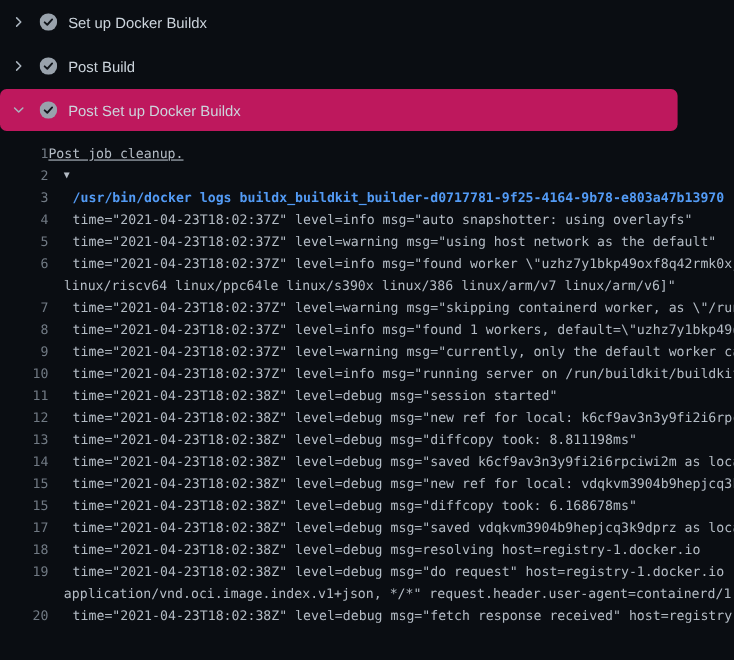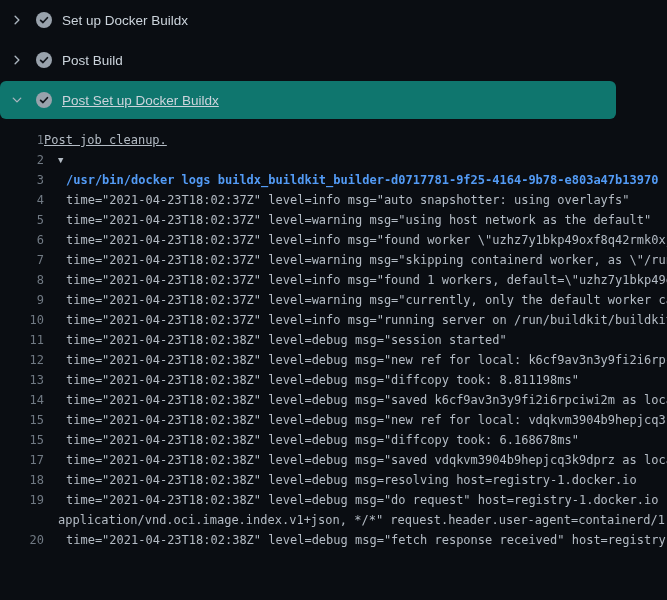--- a/index.html
+++ b/index.html
@@ -10,21 +10,21 @@
     -webkit-font-smoothing:antialiased;
   }
   
   .steps{width:616px;}
   .step{
     height:40px;display:flex;align-items:center;
     padding-left:12px;box-sizing:border-box;
     color:#ccd4dc;font-size:13.5px;cursor:pointer;
   }
   .step.expanded{
-    background:#0f766e;border-radius:6px;height:38px;margin-top:1px;margin-bottom:1px;text-decoration:underline;
+    background:#be185d;border-radius:6px;height:38px;margin-top:1px;margin-bottom:1px;
   }
   .chev{
     width:10px;height:16px;flex:0 0 10px;display:flex;align-items:center;justify-content:center;
     color:#aab4be;margin-right:14px;
   }
   .chev svg{display:block;}
   .chev.down svg{transform:rotate(90deg);}
   .status{width:16px;height:16px;flex:0 0 16px;margin-right:10px;}
   .status svg{display:block;}
   .step-label{white-space:nowrap;}
@@ -122,20 +122,24 @@
   <div class="lrow">
     <span class="ln">5</span>
     <span class="lt i2">time="2021-04-23T18:02:37Z" level=warning msg="using host network as the default"</span>
   </div>
 
   <div class="lrow">
     <span class="ln">6</span>
     <span class="lt i2">time="2021-04-23T18:02:37Z" level=info msg="found worker \"uzhz7y1bkp49oxf8q42rmk0xj</span>
   </div>
 
+  <div class="lrow wrap">
+    <span class="ln"></span>
+    <span class="lt">linux/riscv64 linux/ppc64le linux/s390x linux/386 linux/arm/v7 linux/arm/v6]"</span>
+  </div>
 
   <div class="lrow">
     <span class="ln">7</span>
     <span class="lt i2">time="2021-04-23T18:02:37Z" level=warning msg="skipping containerd worker, as \"/run</span>
   </div>
 
   <div class="lrow">
     <span class="ln">8</span>
     <span class="lt i2">time="2021-04-23T18:02:37Z" level=info msg="found 1 workers, default=\"uzhz7y1bkp49o</span>
   </div>

